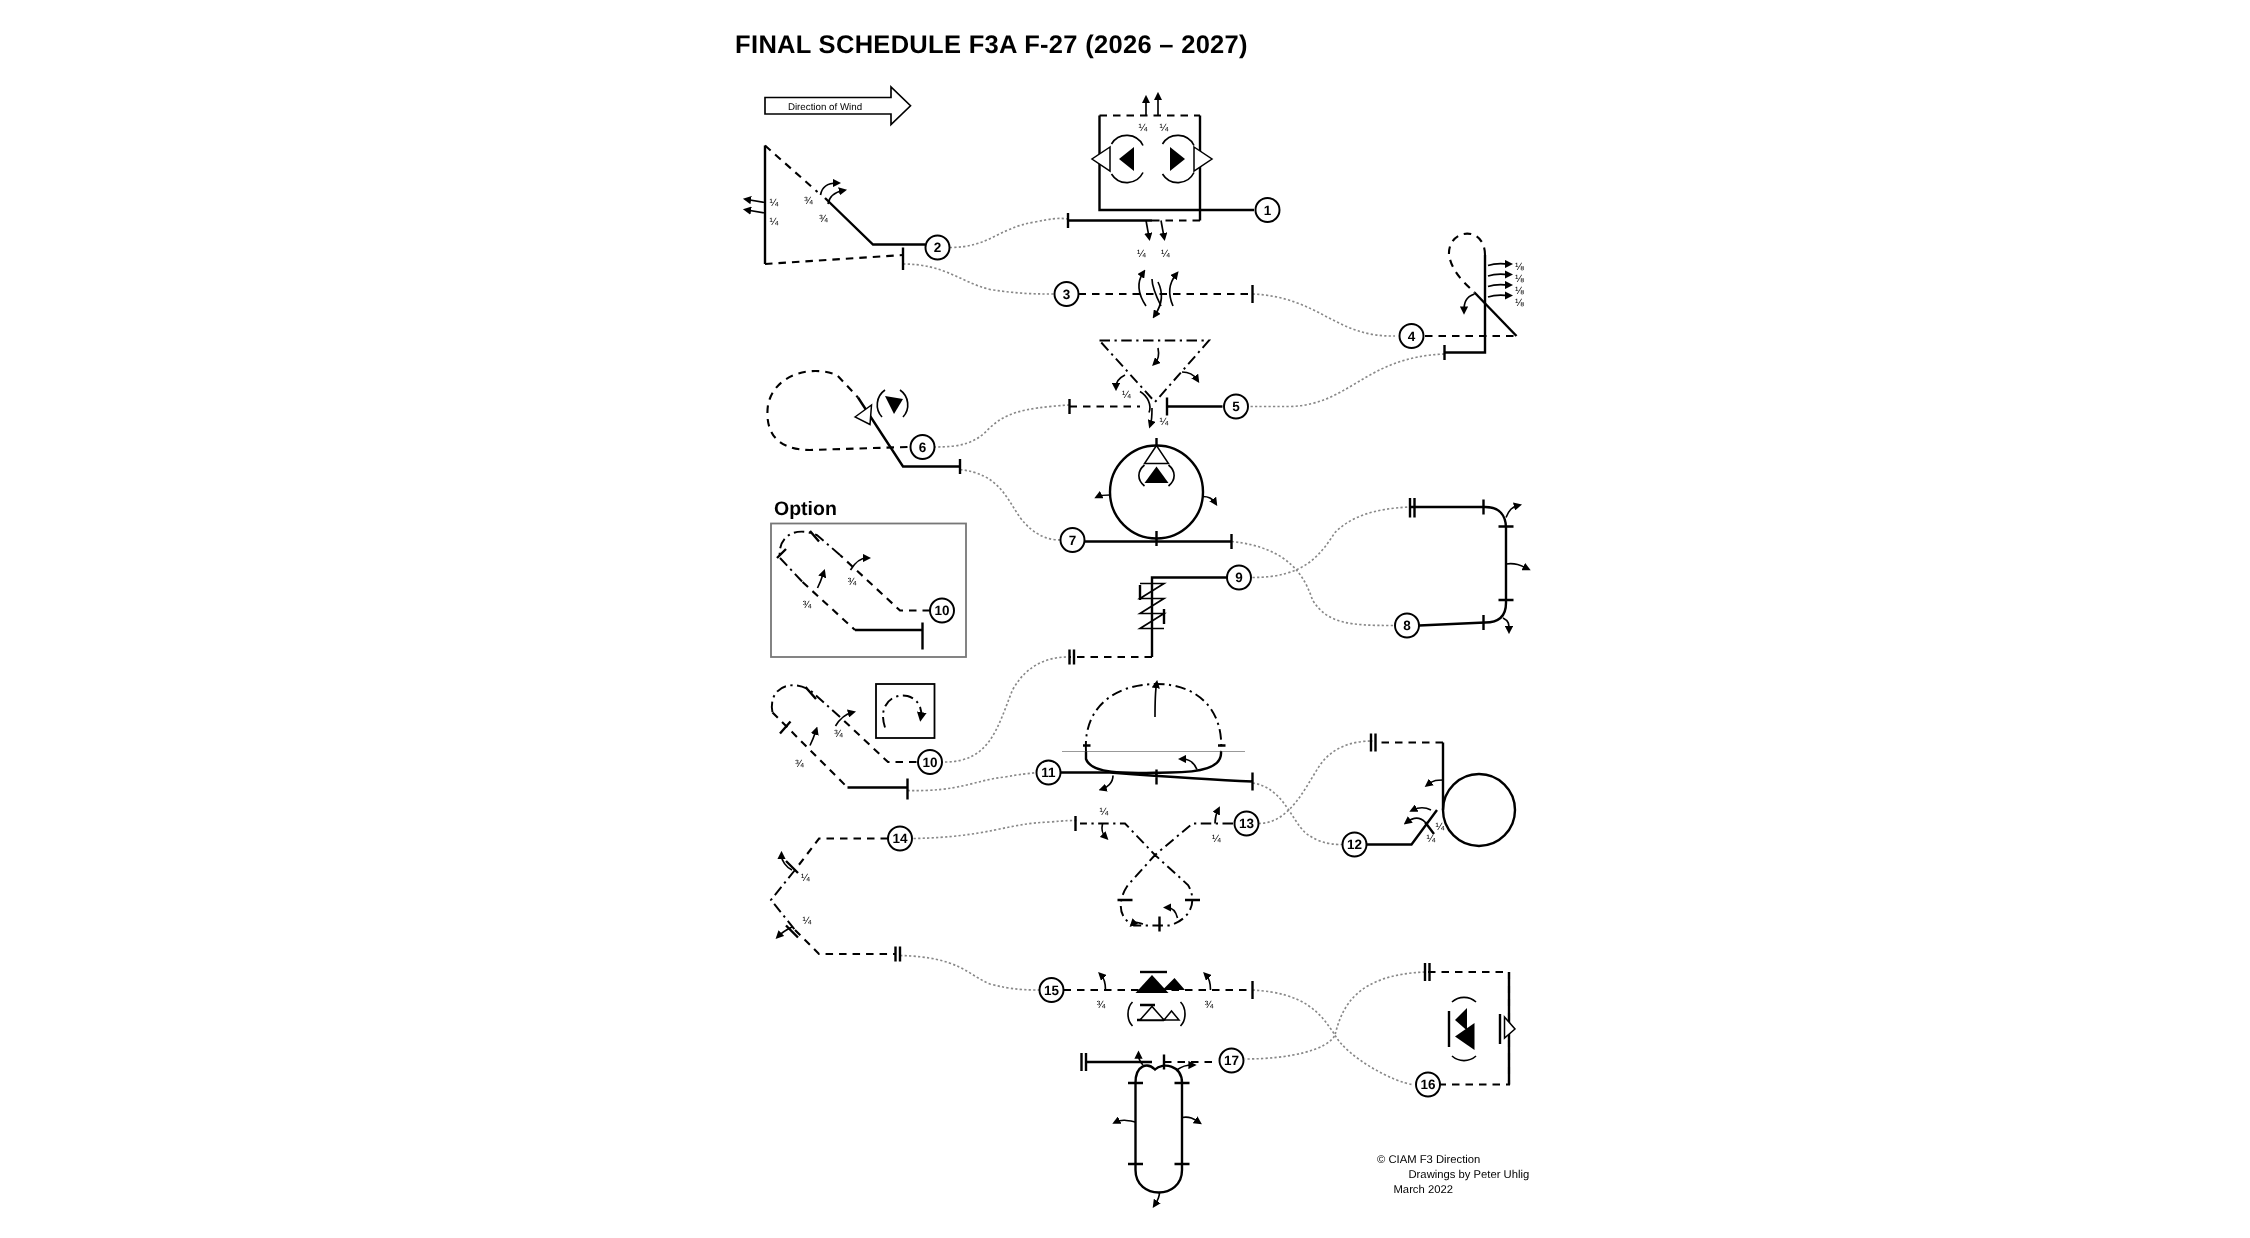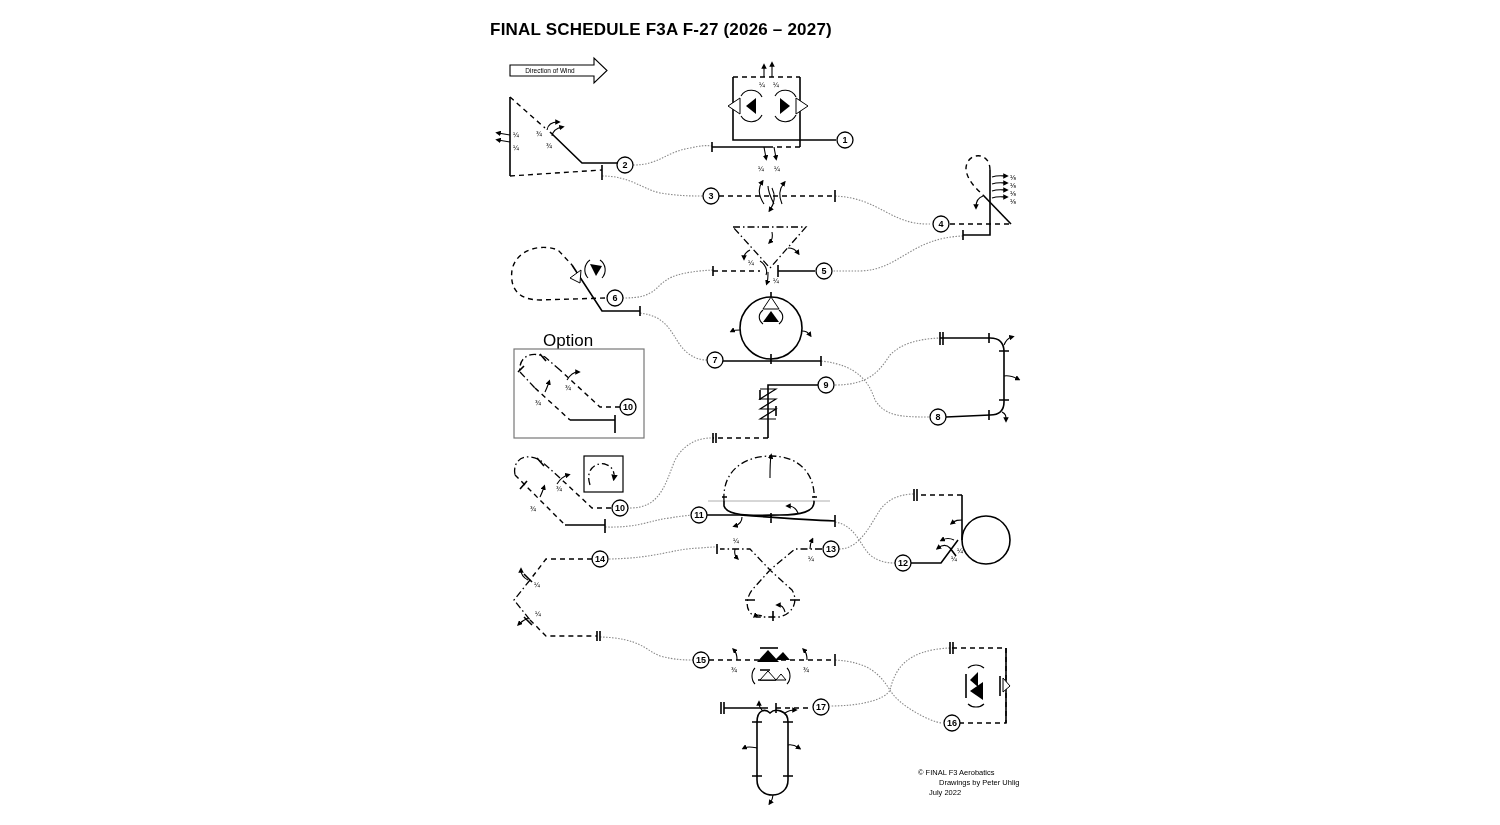--- a/index.html
+++ b/index.html
@@ -10,21 +10,21 @@
   .sol { stroke: #000; stroke-width: 1.6; fill: none; }
   .dash { stroke: #000; stroke-width: 1.4; fill: none; stroke-dasharray: 5 4; }
   .dashdot { stroke: #000; stroke-width: 1.3; fill: none; stroke-dasharray: 7 3 1.5 3; }
   .conn { stroke: #888; stroke-width: 1.1; fill: none; stroke-dasharray: 1.5 1.5; }
   .thin { stroke: #000; stroke-width: 1.1; fill: none; }
   .numc { fill: #fff; stroke: #000; stroke-width: 1.3; }
   .numt { font-family: "Liberation Sans", sans-serif; font-size: 9px; font-weight: bold; text-anchor: middle; dominant-baseline: central; fill: #000; }
   .frac { font-family: "Liberation Sans", sans-serif; font-size: 7px; fill: #000; }
   .foot { position: absolute; left: 918px; top: 768px; font-size: 7.5px; line-height: 10px; color: #000; }
   .foot div { white-space: nowrap; }
-  .opt-label { position: absolute; left: 543px; top: 331px; font-size: 17px; color: #000; }
+  .opt-label { position: absolute; left: 516px; top: 331px; font-size: 13px; color: #000; font-weight: bold; }
 </style>
 </head>
 <body>
 
 <div id="title"><span>FINAL SCHEDULE F3A  F-27  (2026 – 2027)</span></div>
 <div class="opt-label">Option</div>
 
 <svg width="1500" height="825" viewBox="0 0 1500 825">
   <defs>
     <marker id="ah" viewBox="0 0 6 6" refX="3" refY="3" markerWidth="5" markerHeight="5" orient="auto">
@@ -317,16 +317,16 @@
     <path class="thin" d="M785,713 C789,710 792,710 795,710" marker-end="url(#ah)"></path>
     <path class="thin" d="M757,748 C752,747 748,746 744,748" marker-end="url(#ah)"></path>
     <path class="thin" d="M788,745 C793,744 796,746 799,748" marker-end="url(#ah)"></path>
     <path class="thin" d="M773,795 C773,798 772,800 770,803" marker-end="url(#ah)"></path>
     <circle class="numc" cx="821" cy="707" r="8"></circle>
     <text class="numt" x="821" y="707" font-size="8">17</text>
   </g>
 </svg>
 
 <div class="foot">
-  <div>©  FINAL F3 Aerobatics</div>
+  <div>©  CIAM F3 Direction</div>
   <div style="margin-left:21px">Drawings by Peter Uhlig</div>
-  <div style="margin-left:11px">July 2022</div>
+  <div style="margin-left:11px">March 2022</div>
 </div>
 
 </body></html>

